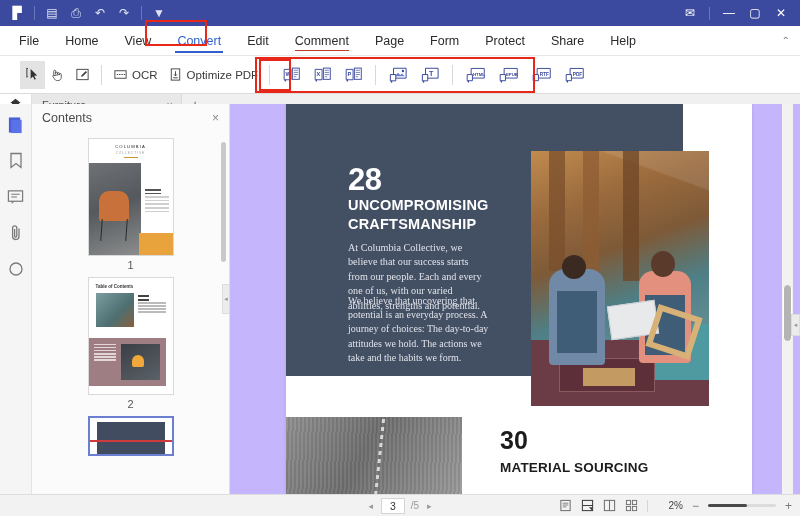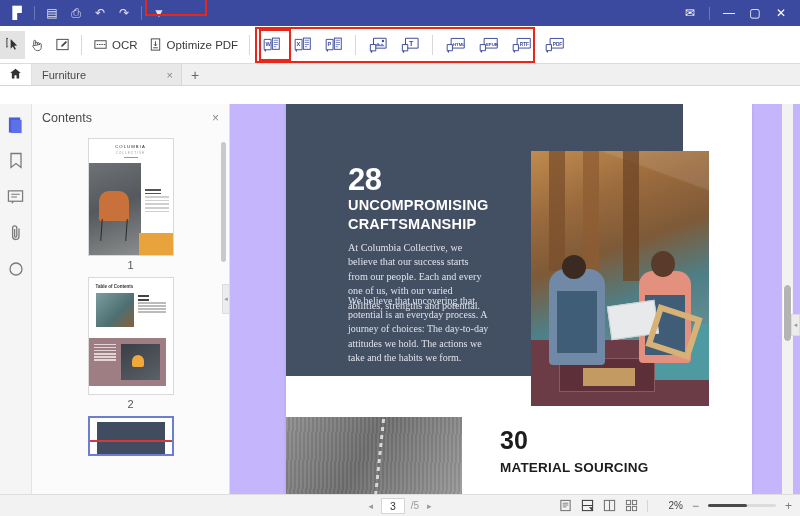--- a/index.html
+++ b/index.html
@@ -54,21 +54,21 @@
     content: ''; position: absolute; left: 13px; right: 13px; bottom: 1px;
     height: 1px; background: #c23b2e;
   }
   .collapse-caret {
     margin-left: auto; margin-right: 10px; color: #777; font-size: 10px;
   }
 
   
   .ribbon {
     height: 38px; background: #ffffff; display: flex; align-items: center;
-    padding-left: 0; border-bottom: 1px solid #dcdcdc; position: relative;
+    padding-left: 20px; border-bottom: 1px solid #dcdcdc; position: relative;
   }
   .tool {
     display: flex; align-items: center; gap: 4px; height: 28px;
     padding: 0 5px; font-size: 11.5px; color: #3a3a3a; white-space: nowrap;
   }
   .tool.selected { background: #e3e3e3; }
   .rib-sep { width: 1px; height: 20px; background: #d8d8d8; margin: 0 6px; }
   .ico { display: inline-block; line-height: 0; }
 
   
@@ -350,20 +350,34 @@
     </div>
     <div class="win-group">
       <div class="win-btn">✉</div>
       <div class="win-sep"></div>
       <div class="win-btn">—</div>
       <div class="win-btn">▢</div>
       <div class="win-btn">✕</div>
     </div>
   </div>
 
+  <div class="menubar">
+    <div class="menu-item">File</div>
+    <div class="menu-item">Home</div>
+    <div class="menu-item">View</div>
+    <div class="menu-item active">Convert</div>
+    <div class="menu-item">Edit</div>
+    <div class="menu-item underlined">Comment</div>
+    <div class="menu-item">Page</div>
+    <div class="menu-item">Form</div>
+    <div class="menu-item">Protect</div>
+    <div class="menu-item">Share</div>
+    <div class="menu-item">Help</div>
+    <div class="collapse-caret">⌃</div>
+  </div>
 
   <div class="ribbon">
 
     <div class="tool selected">
       <span class="ico">
         <svg width="15" height="15" viewBox="0 0 16 16">
             <path d="M2 1v10M2 1l1 1M2 11l1-1" stroke="#333" stroke-width="1" fill="none"></path>
             <path d="M6 2l7 7-3.2.3 1.8 3.6-1.4.7-1.8-3.6L6 12.4z" fill="#333"></path>
           </svg>
       </span>

